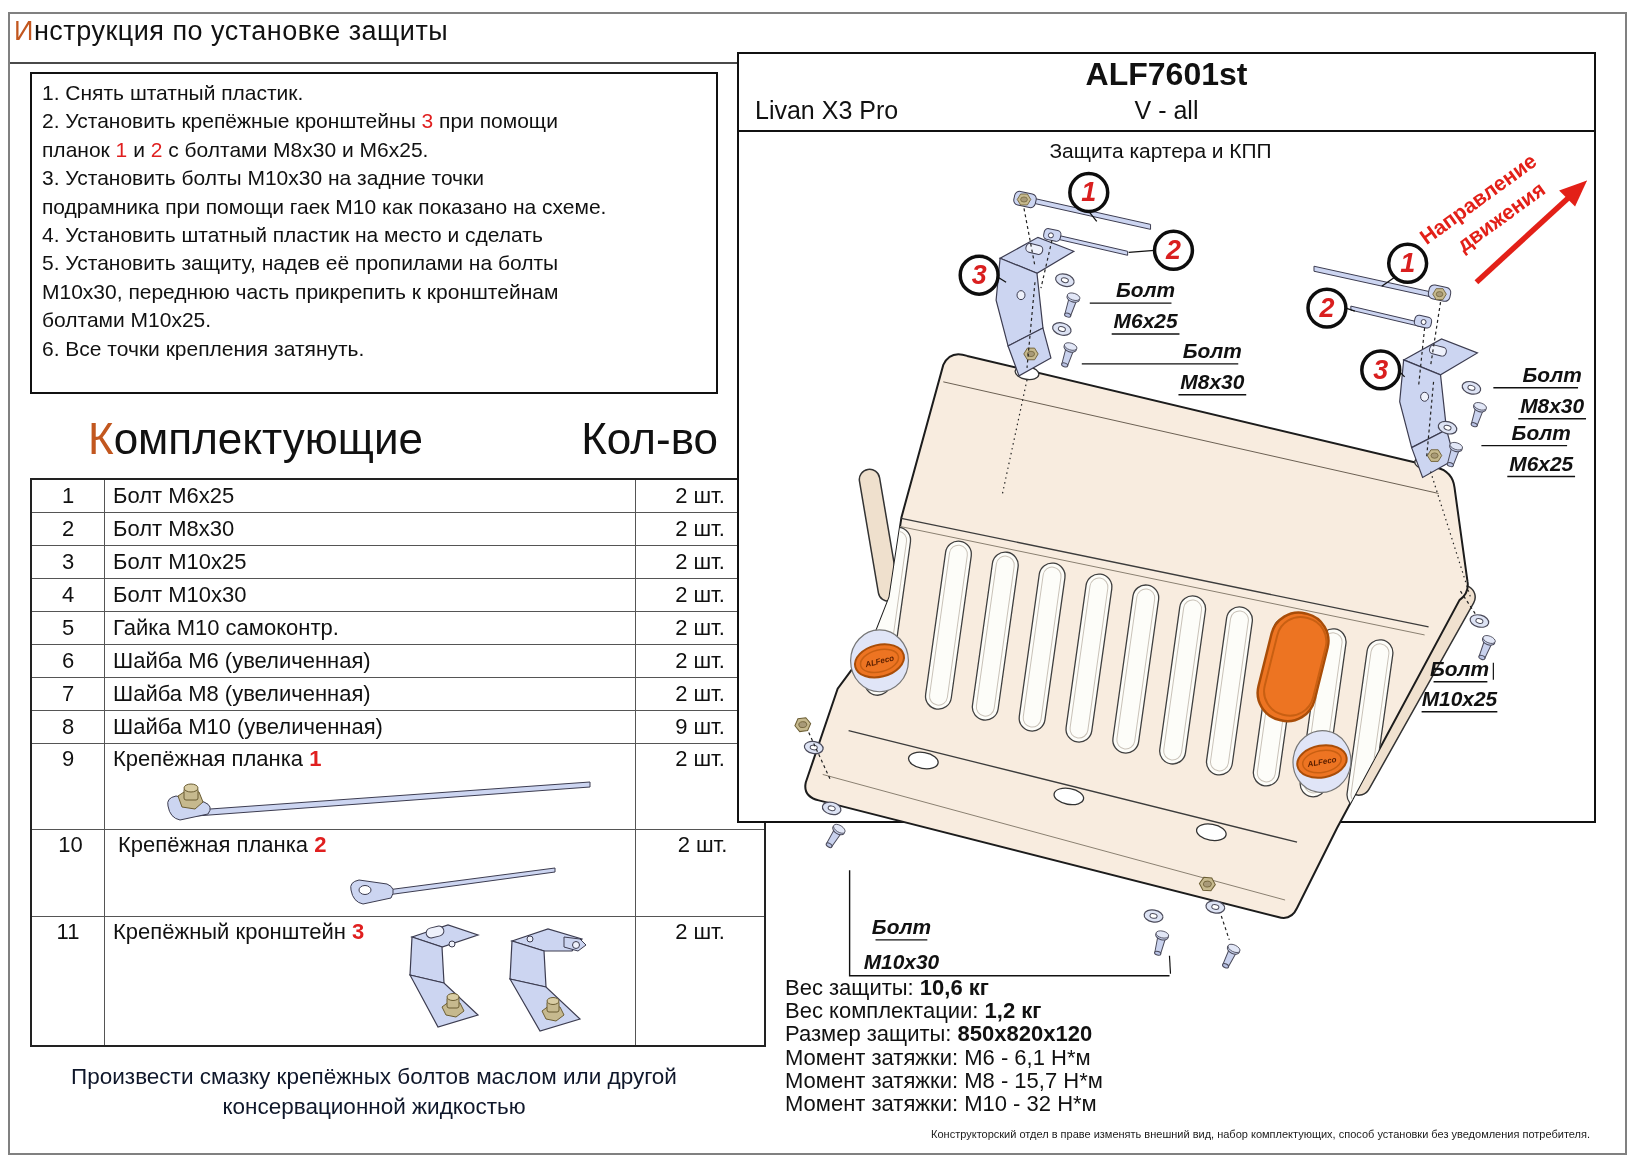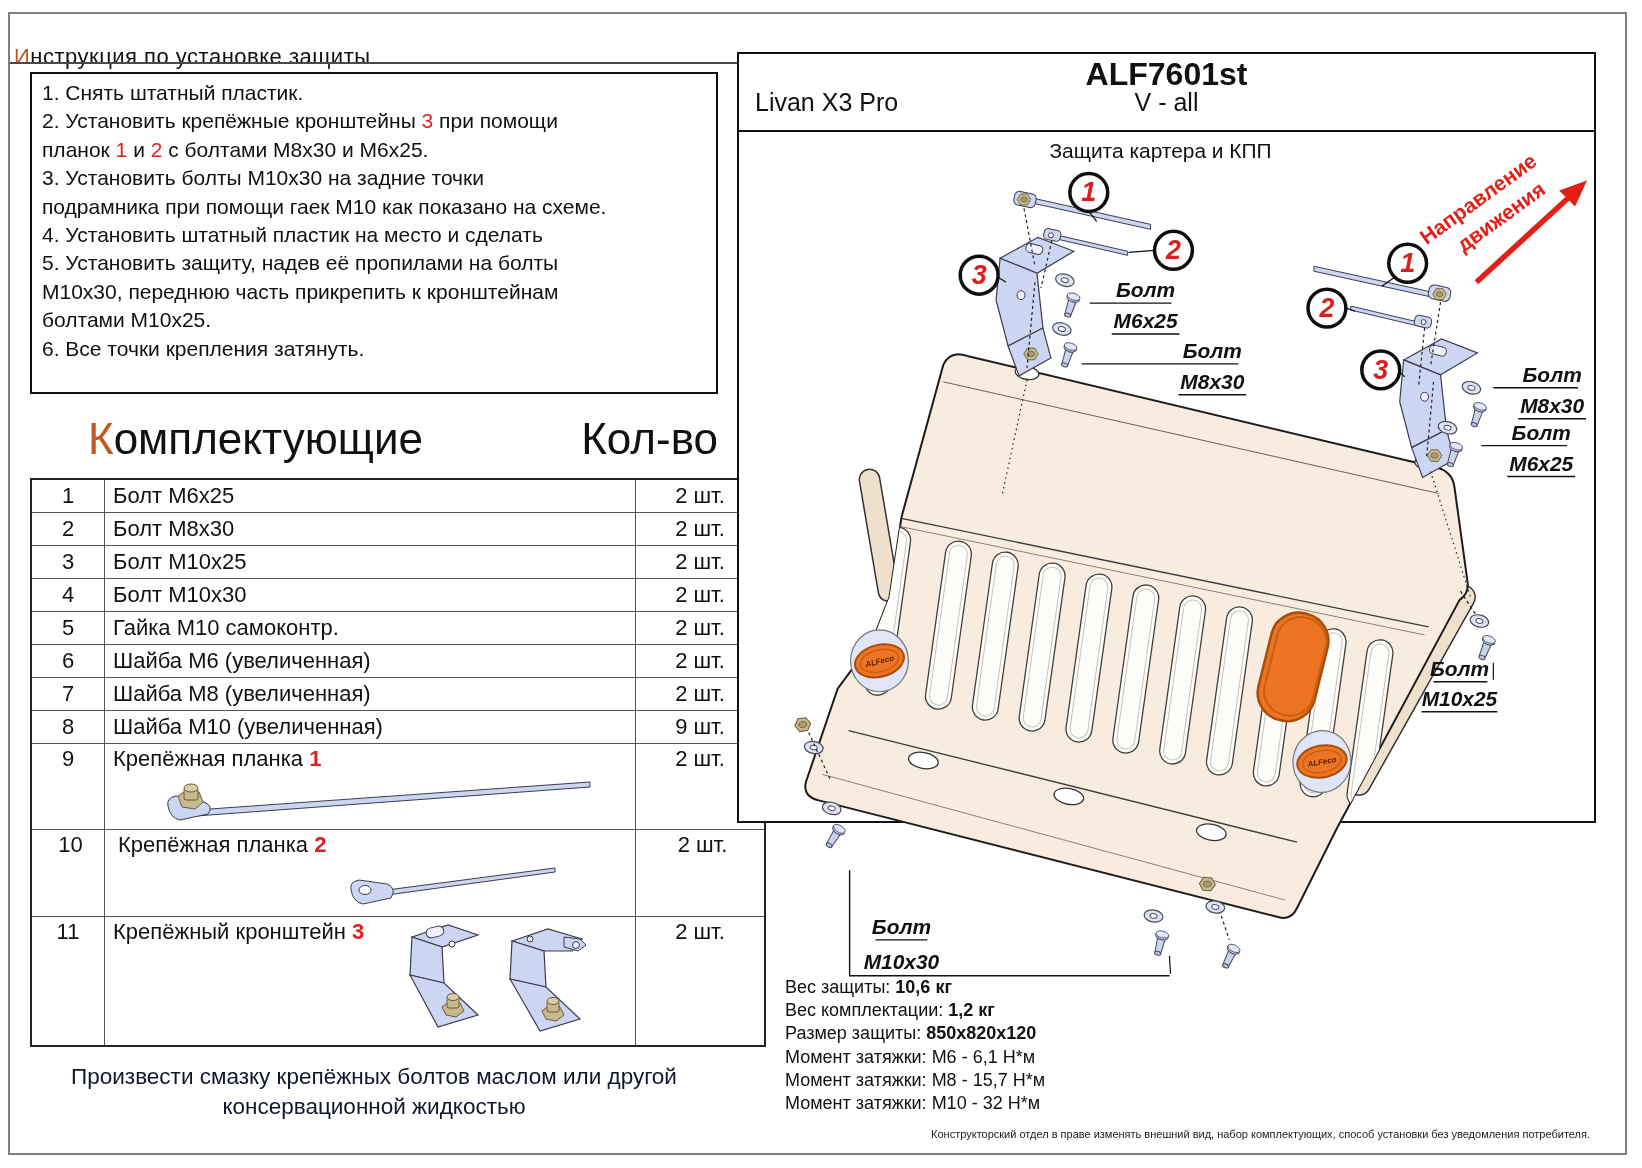--- a/index.html
+++ b/index.html
@@ -1,20 +1,20 @@
 <!DOCTYPE html>
 <html><head>
 <meta charset="utf-8">
 <style>
   html,body{margin:0;padding:0;background:#fff;}
   .page{position:relative;width:1642px;height:1168px;background:#fff;overflow:hidden;
         font-family:"Liberation Sans","DejaVu Sans",sans-serif;color:#111;}
   .page-frame{position:absolute;left:8px;top:12px;right:15px;bottom:13px;border:2px solid #808080;}
   
-  .doc-title{position:absolute;left:14px;top:16px;font-size:22px;letter-spacing:.5px;color:#111;white-space:nowrap;margin-top:28px;}
+  .doc-title{position:absolute;left:14px;top:16px;font-size:27px;letter-spacing:.5px;color:#111;white-space:nowrap;}
   .doc-title .first{color:#c2571f;}
   .title-underline{position:absolute;left:10px;top:62px;width:733px;height:2px;background:#4a4a4a;}
   .instr-box{position:absolute;left:30px;top:72px;width:688px;height:322px;border:2px solid #111;
              box-sizing:border-box;padding:5px 10px;font-size:21px;line-height:28.4px;}
   .instr-line{white-space:nowrap;}
   .red{color:#e01f1f;}
   .redb{color:#e01f1f;font-weight:bold;}
   .parts-head{position:absolute;left:30px;top:406px;width:688px;height:62px;font-size:44px;}
   .parts-head .ph1{position:absolute;left:58px;top:8px;}
   .parts-head .ph1 .first{color:#c2571f;}
@@ -30,26 +30,26 @@
   tr.r9 td{height:83px;} tr.r10 td{height:84px;padding-left:13px;} tr.r11 td{height:126px;}
   .cellrel{position:relative;width:100%;height:100%;}
   .rowimg{position:absolute;}
   .caution{position:absolute;left:30px;top:1062px;width:688px;text-align:center;
            color:#0f172a;font-size:22.5px;line-height:30px;}
   
   .panel{position:absolute;left:737px;top:52px;width:859px;height:771px;border:2.5px solid #111;
          box-sizing:border-box;background:#fff;}
   .panel-header{position:absolute;left:0;top:0;width:100%;height:78px;border-bottom:2.5px solid #111;box-sizing:border-box;}
   .panel-code{position:absolute;left:0;top:2px;width:100%;text-align:center;font-size:32px;font-weight:600;}
-  .panel-sub{position:absolute;left:0;top:34px;width:100%;display:grid;grid-template-columns:230px 1fr 230px;font-size:25px;}
+  .panel-sub{position:absolute;left:0;top:42px;width:100%;display:grid;grid-template-columns:230px 1fr 230px;font-size:25px;}
   .panel-sub .l{padding-left:16px;text-align:left;}
   .panel-sub .c{text-align:center;}
   .panel-sub .r{text-align:center;}
   .diagram{position:absolute;left:0;top:75px;width:856px;height:985px;}
-  .specs{position:absolute;left:46px;top:922px;font-size:18px;line-height:23.2px;white-space:nowrap;}
+  .specs{position:absolute;left:46px;top:922px;font-size:22px;line-height:23.2px;white-space:nowrap;}
   .specs b{font-weight:bold;}
   .footer-note{position:absolute;right:52px;top:1128px;font-size:11px;color:#1a1a1a;}
   
   text{font-family:"Liberation Sans","DejaVu Sans",sans-serif;}
   .svg-subtitle{font-size:21px;fill:#111;}
   .bolt-label{font-size:21px;font-style:italic;font-weight:600;fill:#111;}
   .co-num{font-size:27px;font-weight:bold;font-style:italic;fill:#d91f1f;}
   .dir-text{font-size:21px;font-weight:bold;fill:#e32018;}
   .brand-text{font-size:8px;font-weight:bold;font-style:italic;fill:#5c2000;}
 </style>

